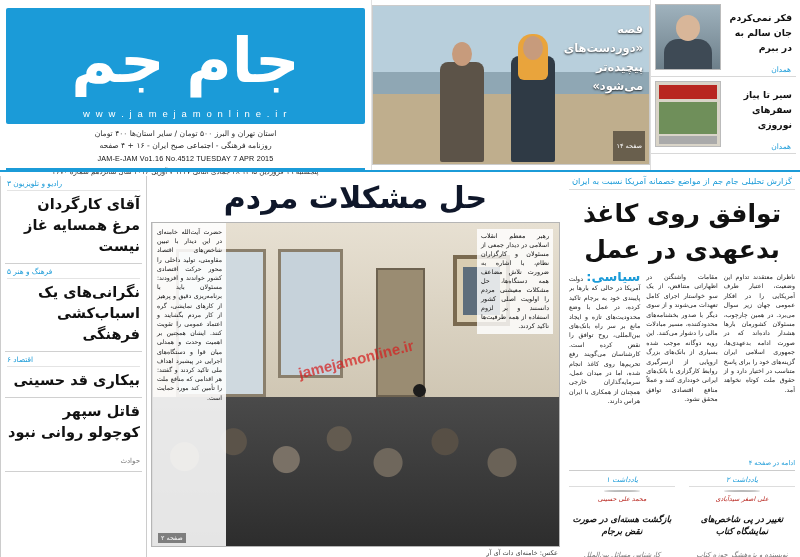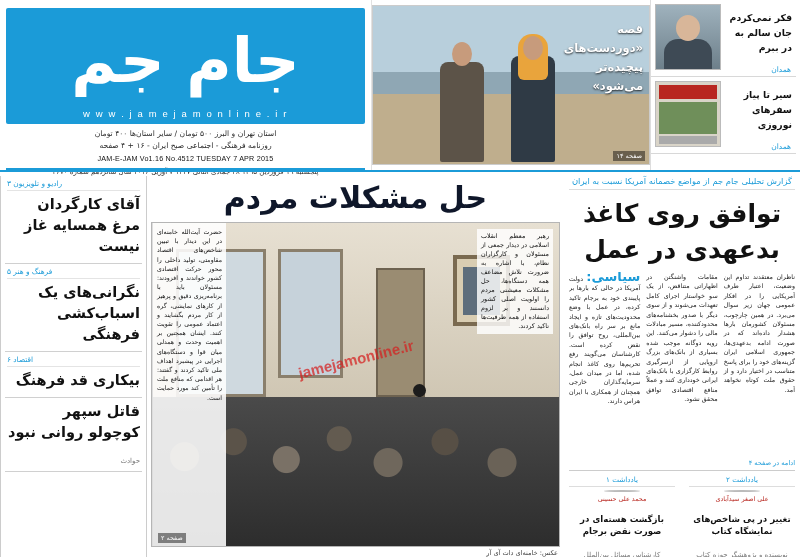--- a/index.html
+++ b/index.html
@@ -121,21 +121,21 @@
     font-weight: bold;
     line-height: 19px;
     text-shadow: 0 1px 2px rgba(0,0,0,.8);
   }
   .tp-badge {
     position: absolute;
     bottom: 3px; right: 4px;
     font-size: 6.5px;
     color: #fff;
     background: rgba(0,0,0,.45);
-    padding: 1px 3px;
+    padding: 11px 3px;
   }
 
   
   .top-left {
     width: 146px;
     height: 170px;
     position: relative;
     border-left: 1px solid #ddd;
   }
   .tl-item {
@@ -373,20 +373,21 @@
     color: #1b9bd8;
     padding: 2px 0 3px;
     border-bottom: 1px solid #ccc;
   }
   .notes-row {
     display: flex;
     flex-direction: row-reverse;
     gap: 14px;
     padding-top: 4px;
     height: 86px;
+    font-style: italic;
   }
   .note {
     flex: 1 1 0;
     display: flex;
     flex-direction: column;
     align-items: center;
     text-align: center;
   }
   .note-label {
     font-size: 7.2px;
@@ -487,21 +488,21 @@
         <div class="brief-kicker">
           <span>فرهنگ و هنر ۵</span>
         </div>
         <div class="brief-title">نگرانی‌های یک اسباب‌کشی فرهنگی</div>
       </div>
 
       <div class="brief">
         <div class="brief-kicker">
           <span>اقتصاد ۶</span>
         </div>
-        <div class="brief-title">بیکاری قد فرهنگ</div>
+        <div class="brief-title">بیکاری قد حسینی</div>
       </div>
 
       <div class="brief">
         <div class="brief-title">قاتل سپهر کوچولو روانی نبود</div>
         <div class="brief-author">حوادث</div>
       </div>
 
     </div>
 
     <div class="col-lead">

